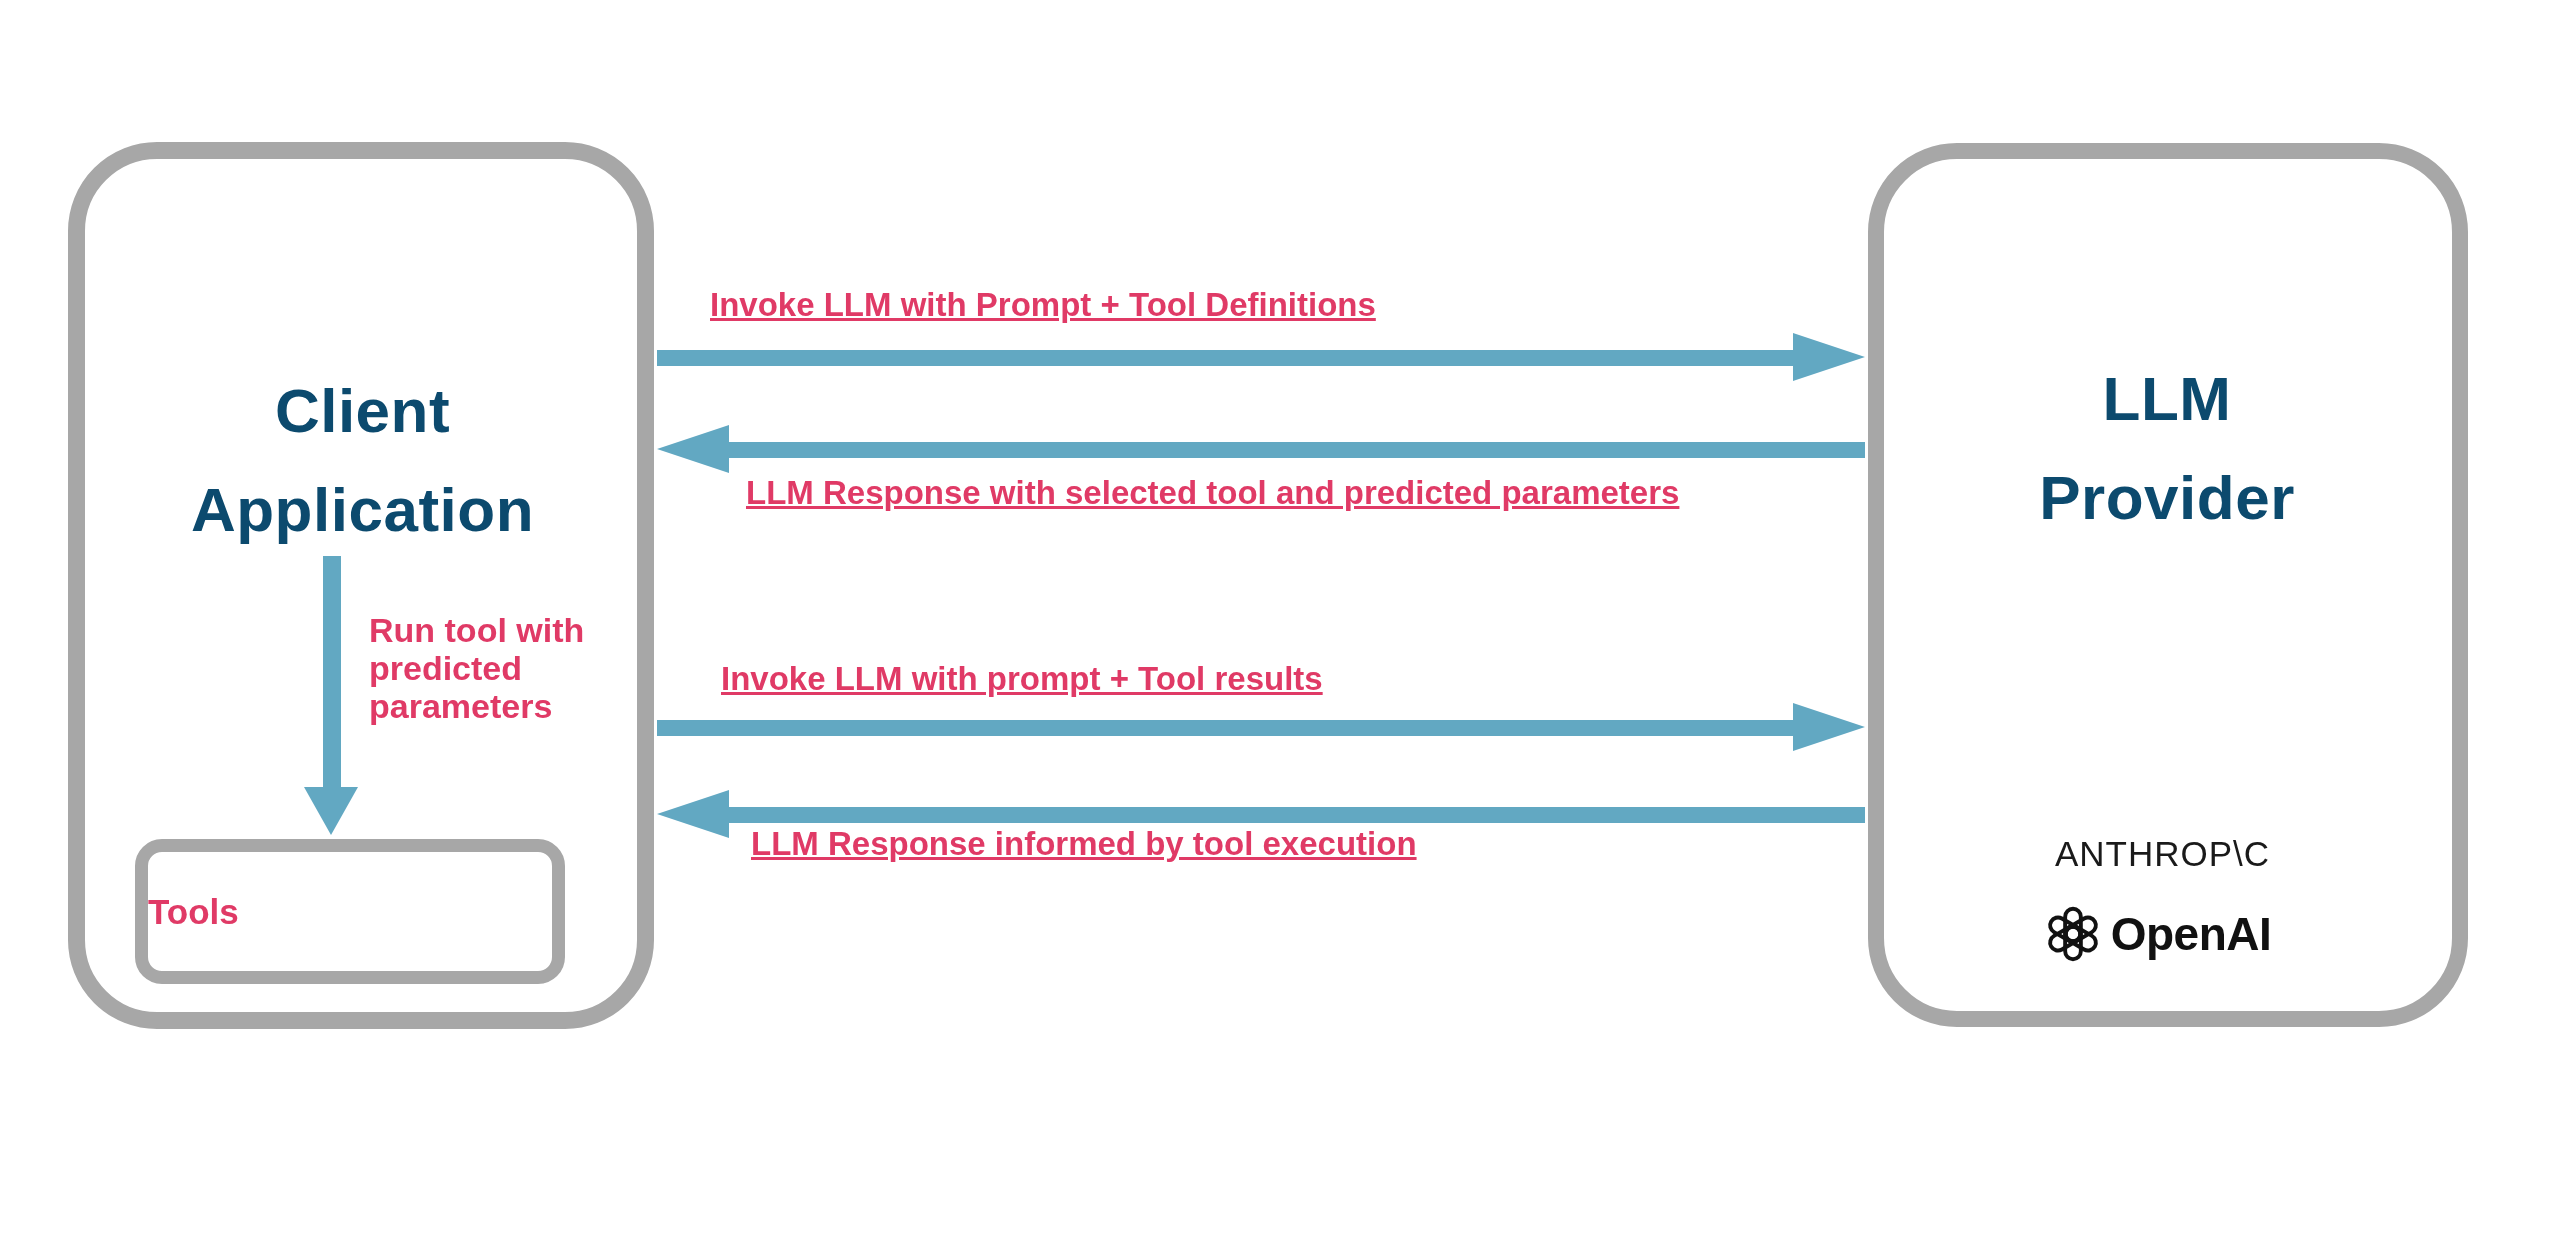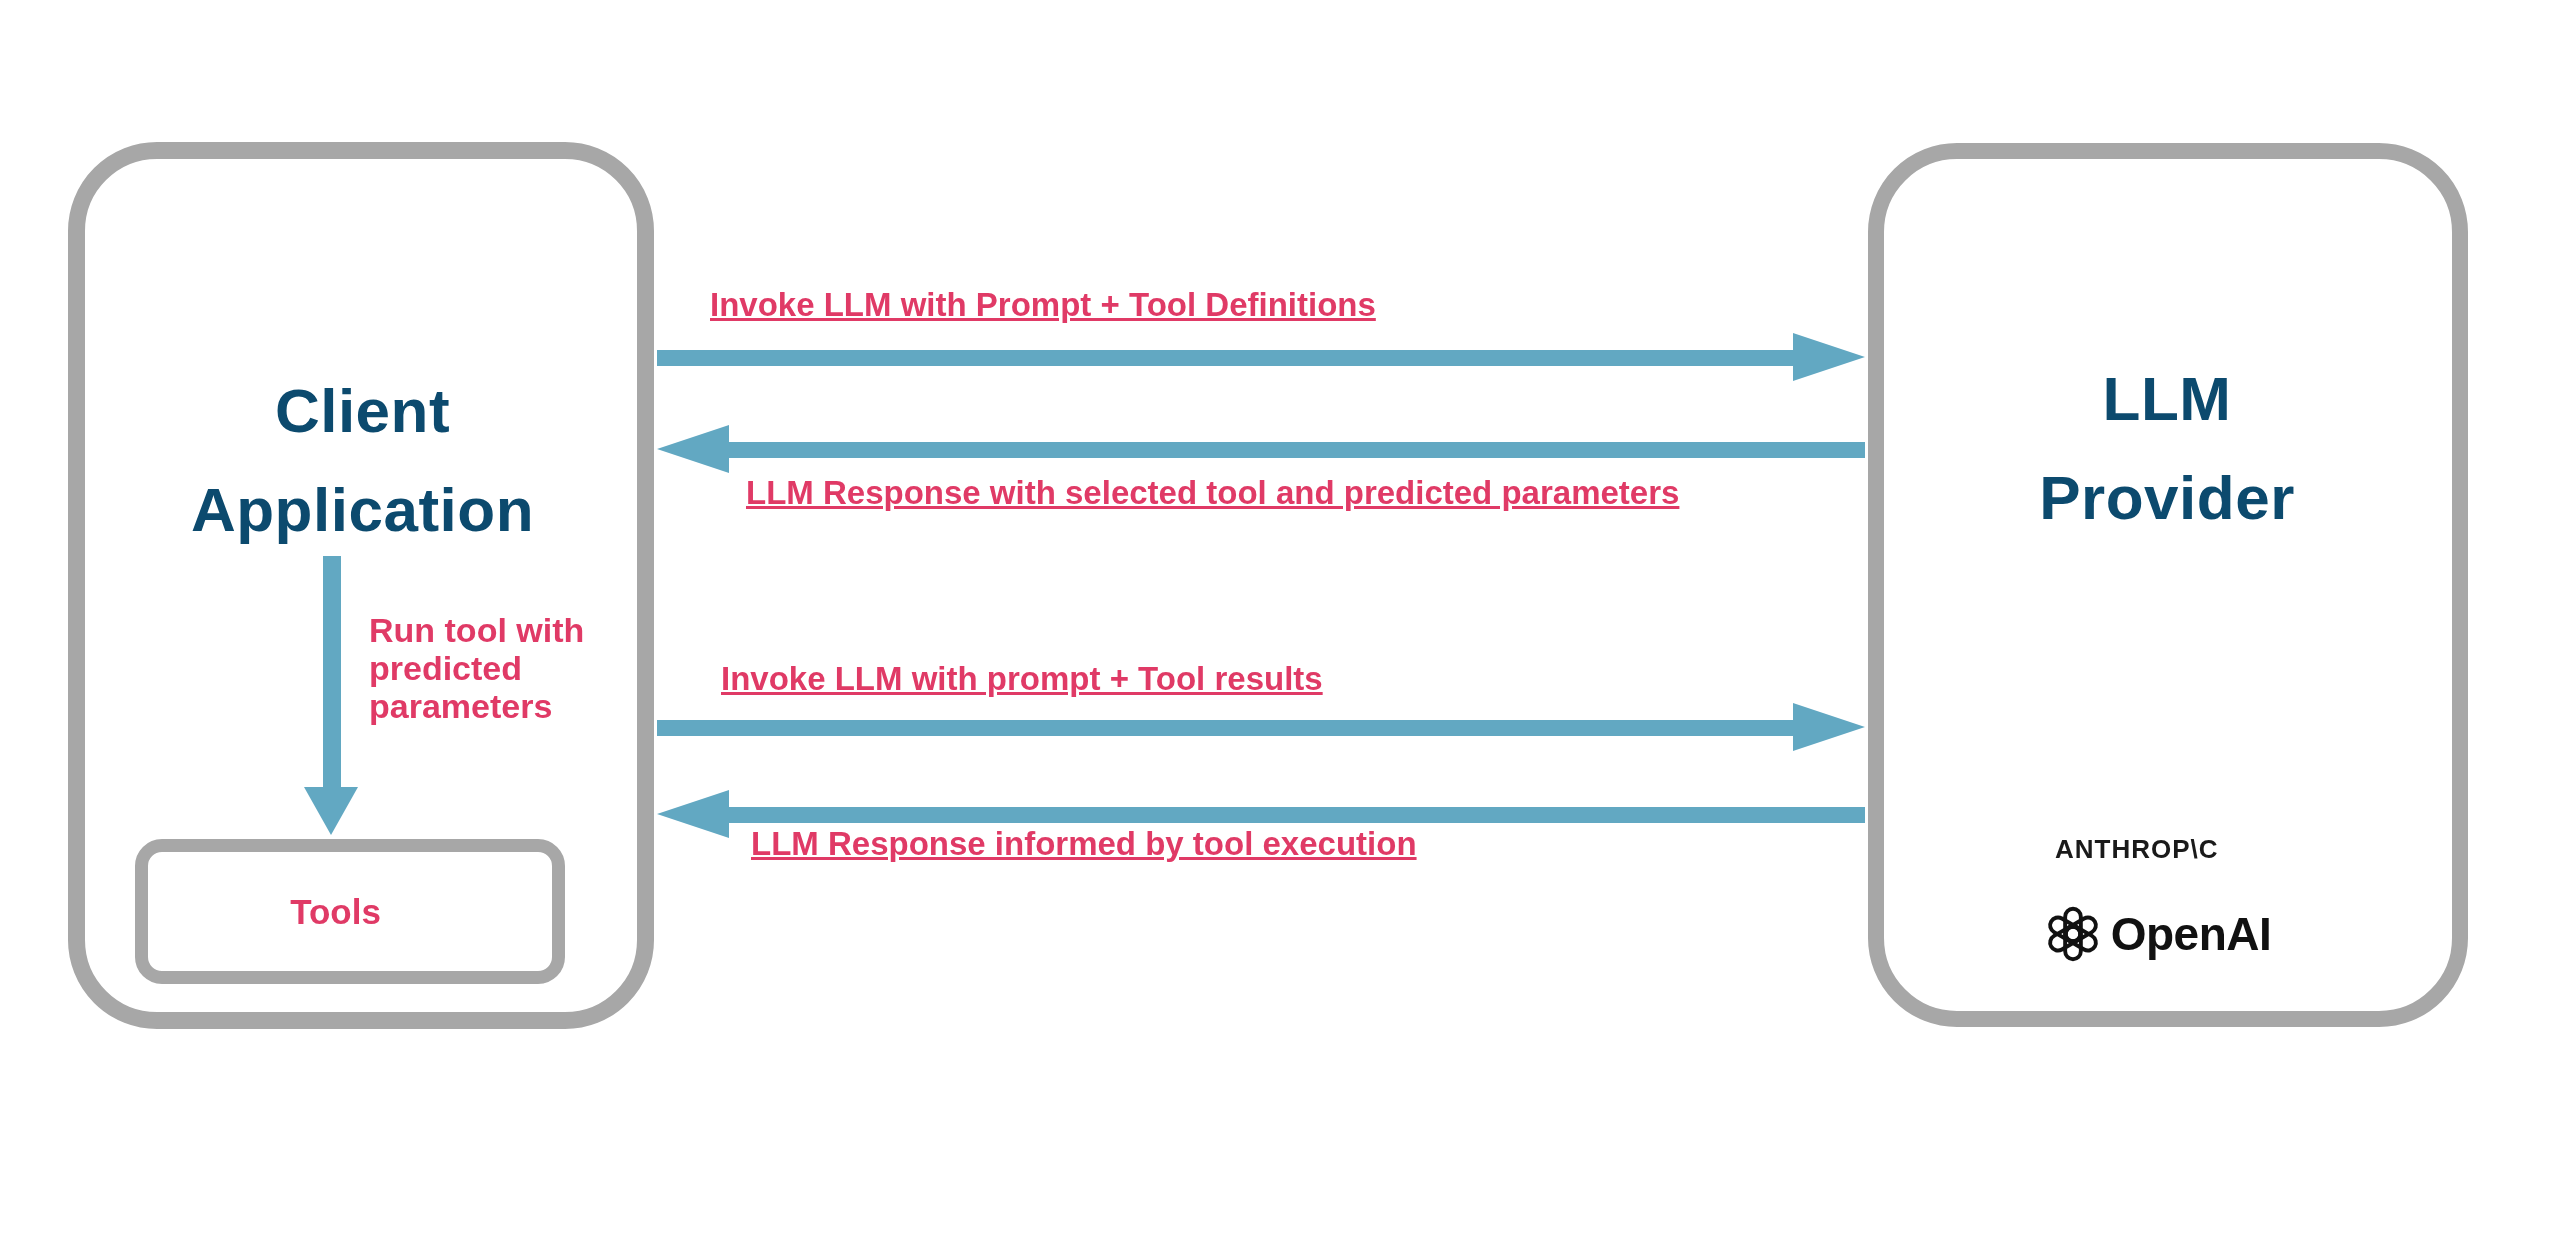--- a/index.html
+++ b/index.html
@@ -34,24 +34,24 @@
      border-top:24px solid transparent;border-bottom:24px solid transparent;border-right:72px solid #62a8c2;}
 
   #down-arrow-bar{left:323px;top:556px;width:18.4px;height:232px;}
   #down-arrow-head{position:absolute;left:304px;top:787px;width:0;height:0;
      border-left:27px solid transparent;border-right:27px solid transparent;border-top:48px solid #62a8c2;}
 
   #run-tool-label{position:absolute;left:369px;top:611px;color:#e03a66;font-size:34px;font-weight:bold;line-height:38px;white-space:pre-line;}
 
   #tools-box{position:absolute;left:135px;top:839px;width:430px;height:145px;background:#fff;
      border:13.5px solid #a7a7a7;border-radius:27px;box-sizing:border-box;
-     display:flex;align-items:center;justify-content:center;}
+     display:flex;align-items:center;justify-content:flex-start;}
   #tools-label{color:#e03a66;font-size:35px;font-weight:bold;margin-right:29px;}
 
-  #anthropic-wordmark{position:absolute;left:2055px;top:834px;color:#1a1a1a;font-size:26px;font-weight:700;letter-spacing:1px;white-space:nowrap;}
+  #anthropic-wordmark{position:absolute;left:2055px;top:834px;color:#1a1a1a;font-size:35px;font-weight:400;letter-spacing:1px;white-space:nowrap;}
   #openai-row{position:absolute;left:2045px;top:906px;display:flex;align-items:center;gap:9.7px;}
   #openai-text{color:#111111;font-size:46px;font-weight:bold;letter-spacing:-0.5px;}
 </style>
 </head>
 <body>
 
 <div id="canvas">
 
   <div id="client-box" class="entity-box"></div>
   <div id="client-title" class="box-title">Client

